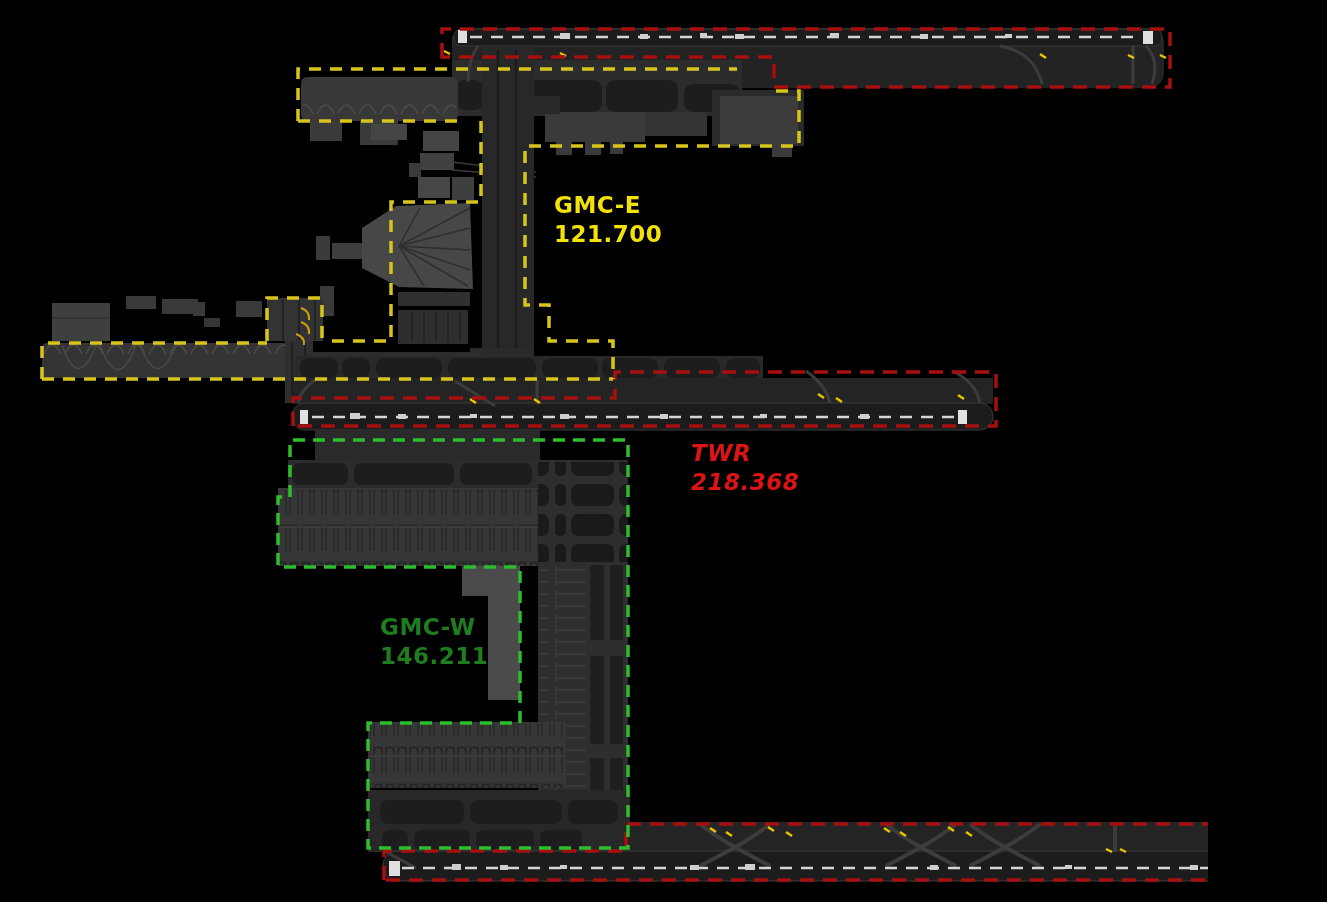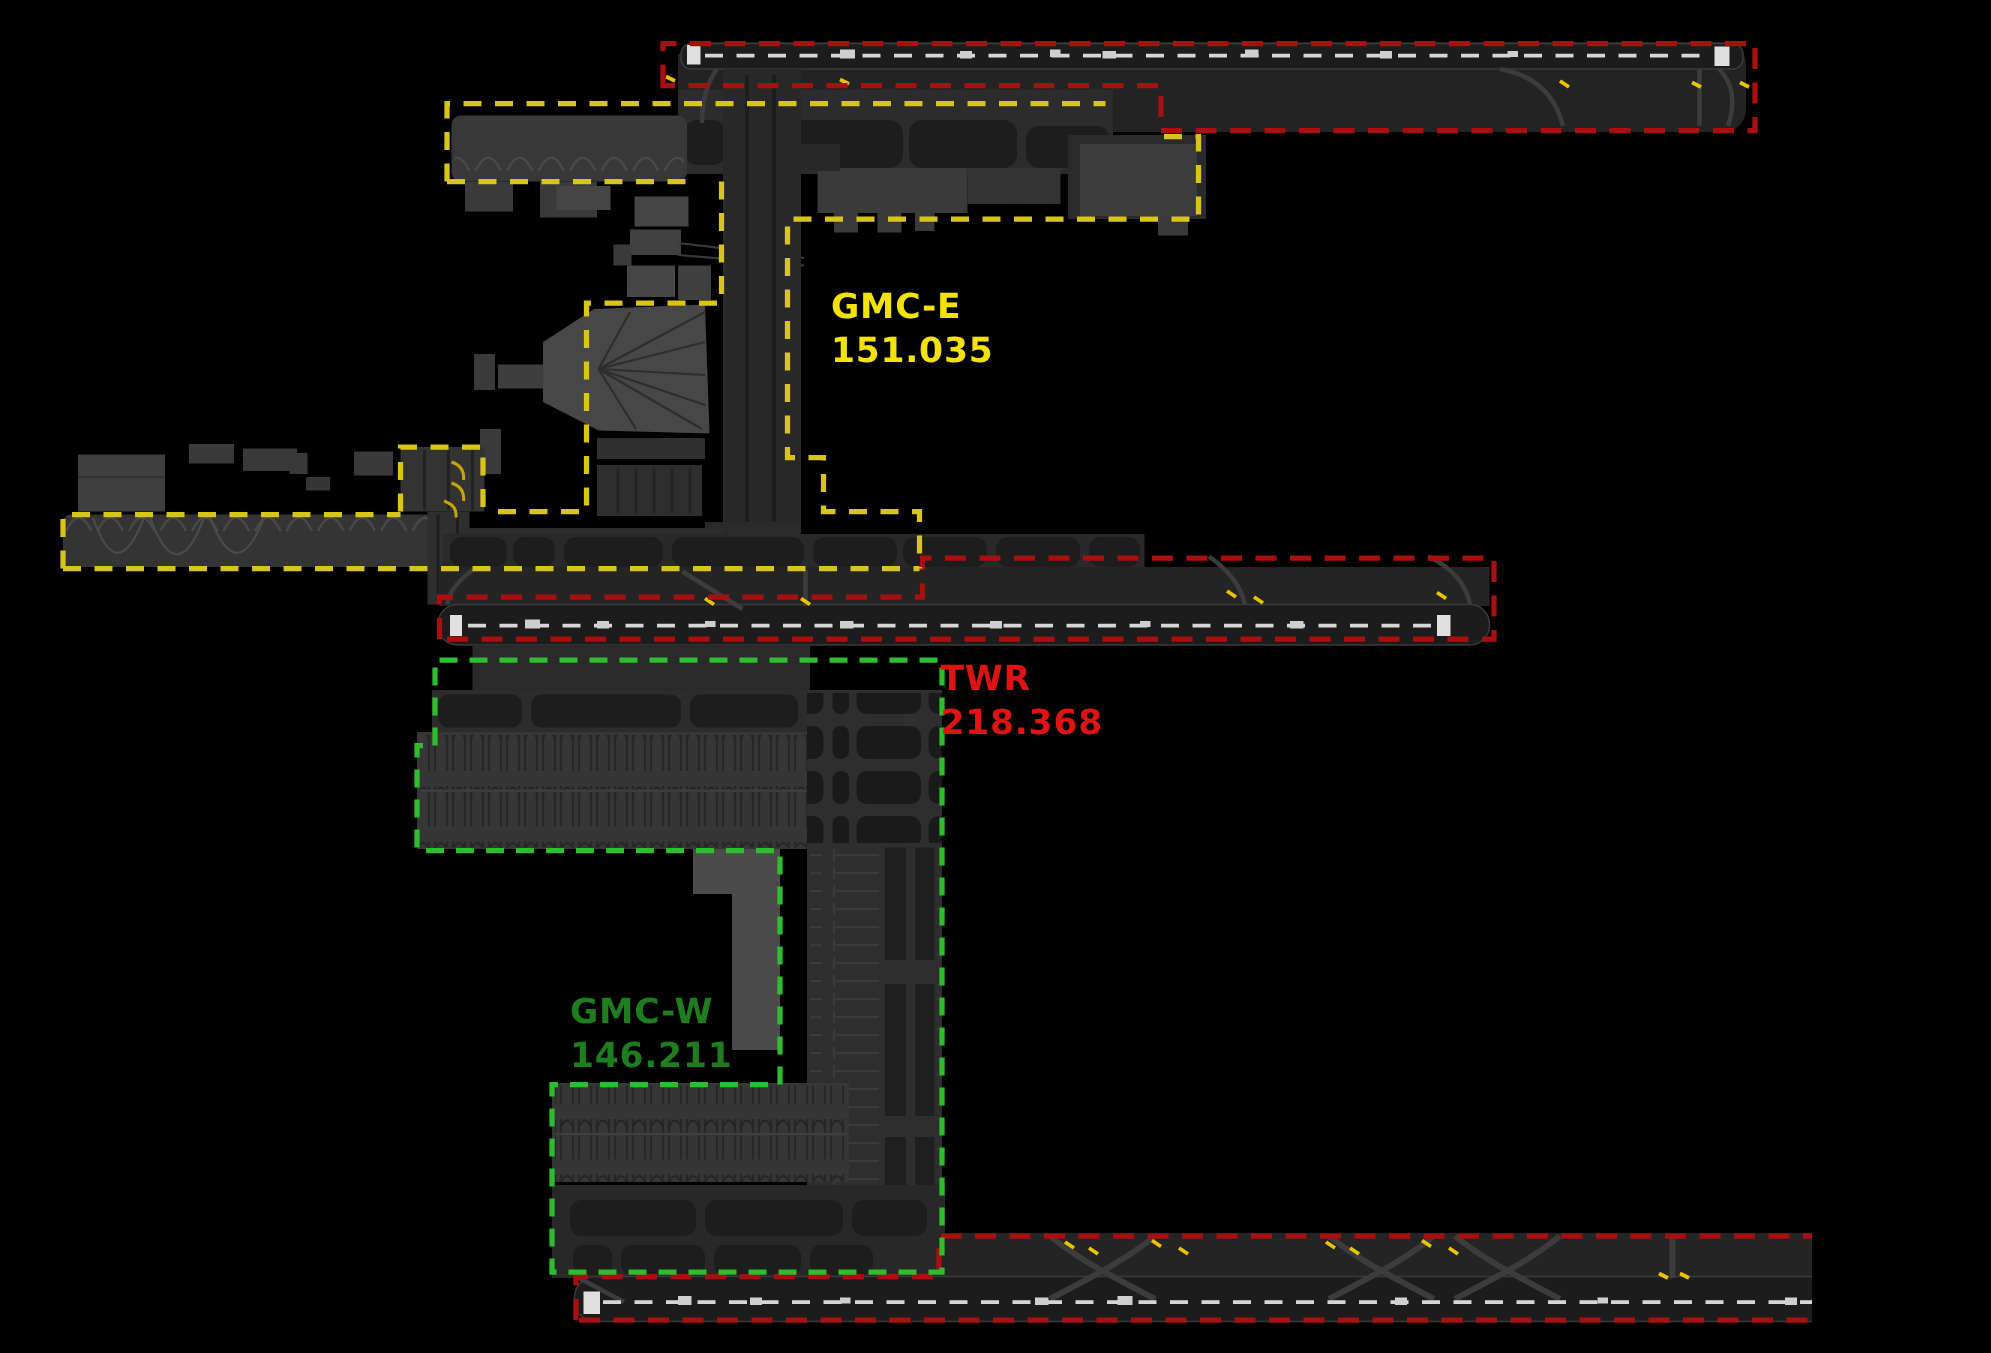--- a/index.html
+++ b/index.html
@@ -29,22 +29,22 @@
   .parkarc{stroke:var(--stand-guideline-yellow);stroke-width:2;fill:none;}
 
   
   .twr-b{stroke:var(--twr-dash);stroke-width:3.5;stroke-dasharray:14 9;fill:none;}
   .gmce-b{stroke:var(--gmce-dash);stroke-width:3.5;stroke-dasharray:12 9;fill:none;}
   .gmcw-b{stroke:var(--gmcw-dash);stroke-width:3.5;stroke-dasharray:12 8;fill:none;}
 
   .sector-label{position:absolute;font-weight:bold;font-size:23px;line-height:29px;
                 letter-spacing:.5px;white-space:nowrap;}
   #lbl-gmce{left:554px;top:191px;color:var(--gmce-text);}
-  #lbl-twr{left:627px;top:439px;color:var(--twr-text);}
-  #lbl-gmcw{left:380px;top:613px;color:var(--gmcw-text);margin-top:48px;}
+  #lbl-twr{left:691px;top:439px;color:var(--twr-text);font-style:italic;}
+  #lbl-gmcw{left:380px;top:613px;color:var(--gmcw-text);}
 </style>
 </head>
 <body>
 
 <div class="stage">
 <svg viewBox="0 0 1327 902" width="1327" height="902">
   <defs>
     <pattern id="pstand" width="12" height="37" patternUnits="userSpaceOnUse">
       <path d="M2,6 V33 M10,6 V33" stroke="#272727" stroke-width="1.5" fill="none"></path>
       <path d="M2,11 Q6,3 10,11" stroke="#242424" stroke-width="1.5" fill="none"></path>
@@ -275,21 +275,21 @@
       <path class="gmce-b" d="M42,379 H613"></path>
       <path class="gmce-b" d="M776,91 H799 V146 H525 V305 H549 V341 H613 V379"></path>
     </g>
 
     <path class="gmcw-b" d="M290,497 V440 H628 V848 H368 V723 H520 V567 H278 V497 Z"></path>
   </g>
 </svg>
 
 <div class="sector-label" id="lbl-gmce">
   <div>GMC-E</div>
-  <div>151.035</div>
+  <div>121.700</div>
 </div>
 <div class="sector-label" id="lbl-twr">
   <div>TWR</div>
   <div>218.368</div>
 </div>
 <div class="sector-label" id="lbl-gmcw">
   <div>GMC-W</div>
   <div>146.211</div>
 </div>
 </div>

